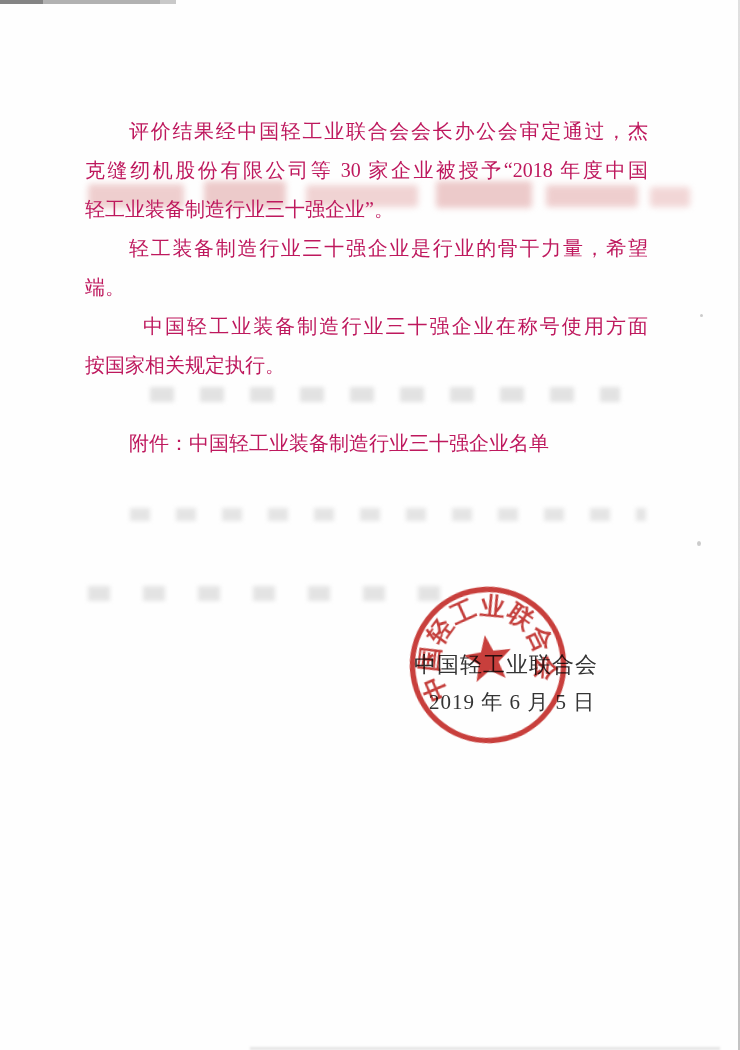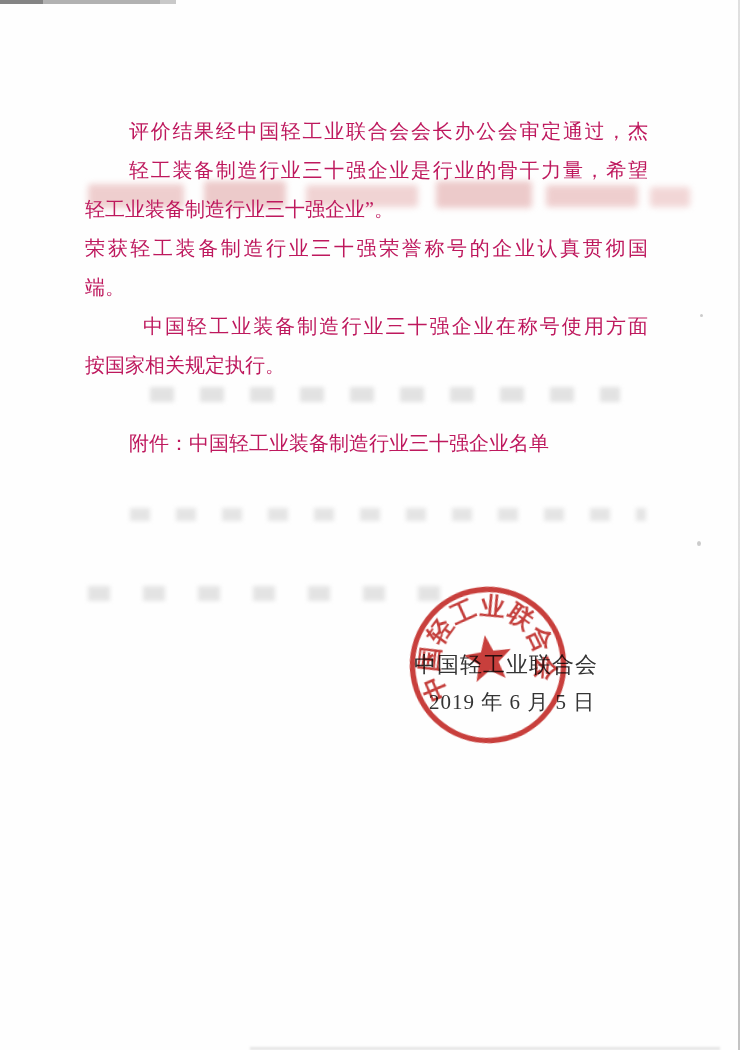--- a/index.html
+++ b/index.html
@@ -94,23 +94,23 @@
   </div>
 
   <div class="smudge smudge-a"></div>
   <div class="smudge smudge-b"></div>
   <div class="smudge smudge-c"></div>
   <div class="speck speck-1"></div>
   <div class="speck speck-2"></div>
 
   <div class="doc-body">
     <div class="line just ind">评价结果经中国轻工业联合会会长办公会审定通过，杰</div>
+    <div class="line just">克缝纫机股份有限公司等 30 家企业被授予“2018 年度中国</div>
+    <div class="line">轻工业装备制造行业三十强企业”。</div>
     <div class="line just ind">轻工装备制造行业三十强企业是行业的骨干力量，希望</div>
-    <div class="line">轻工业装备制造行业三十强企业”。</div>
-    <div class="line just">荣获轻工装备制造行业三十强荣誉称号的企业认真贯彻国</div>
     <div class="line">端。</div>
     <div class="line just ind2">中国轻工业装备制造行业三十强企业在称号使用方面</div>
     <div class="line">按国家相关规定执行。</div>
     <div class="line ind attach">附件：中国轻工业装备制造行业三十强企业名单</div>
   </div>
 
   <div class="sig-org">中国轻工业联合会</div>
   <div class="sig-date">2019 年 6 月 5 日</div>
 
   <svg class="seal" viewBox="0 0 172 172">

